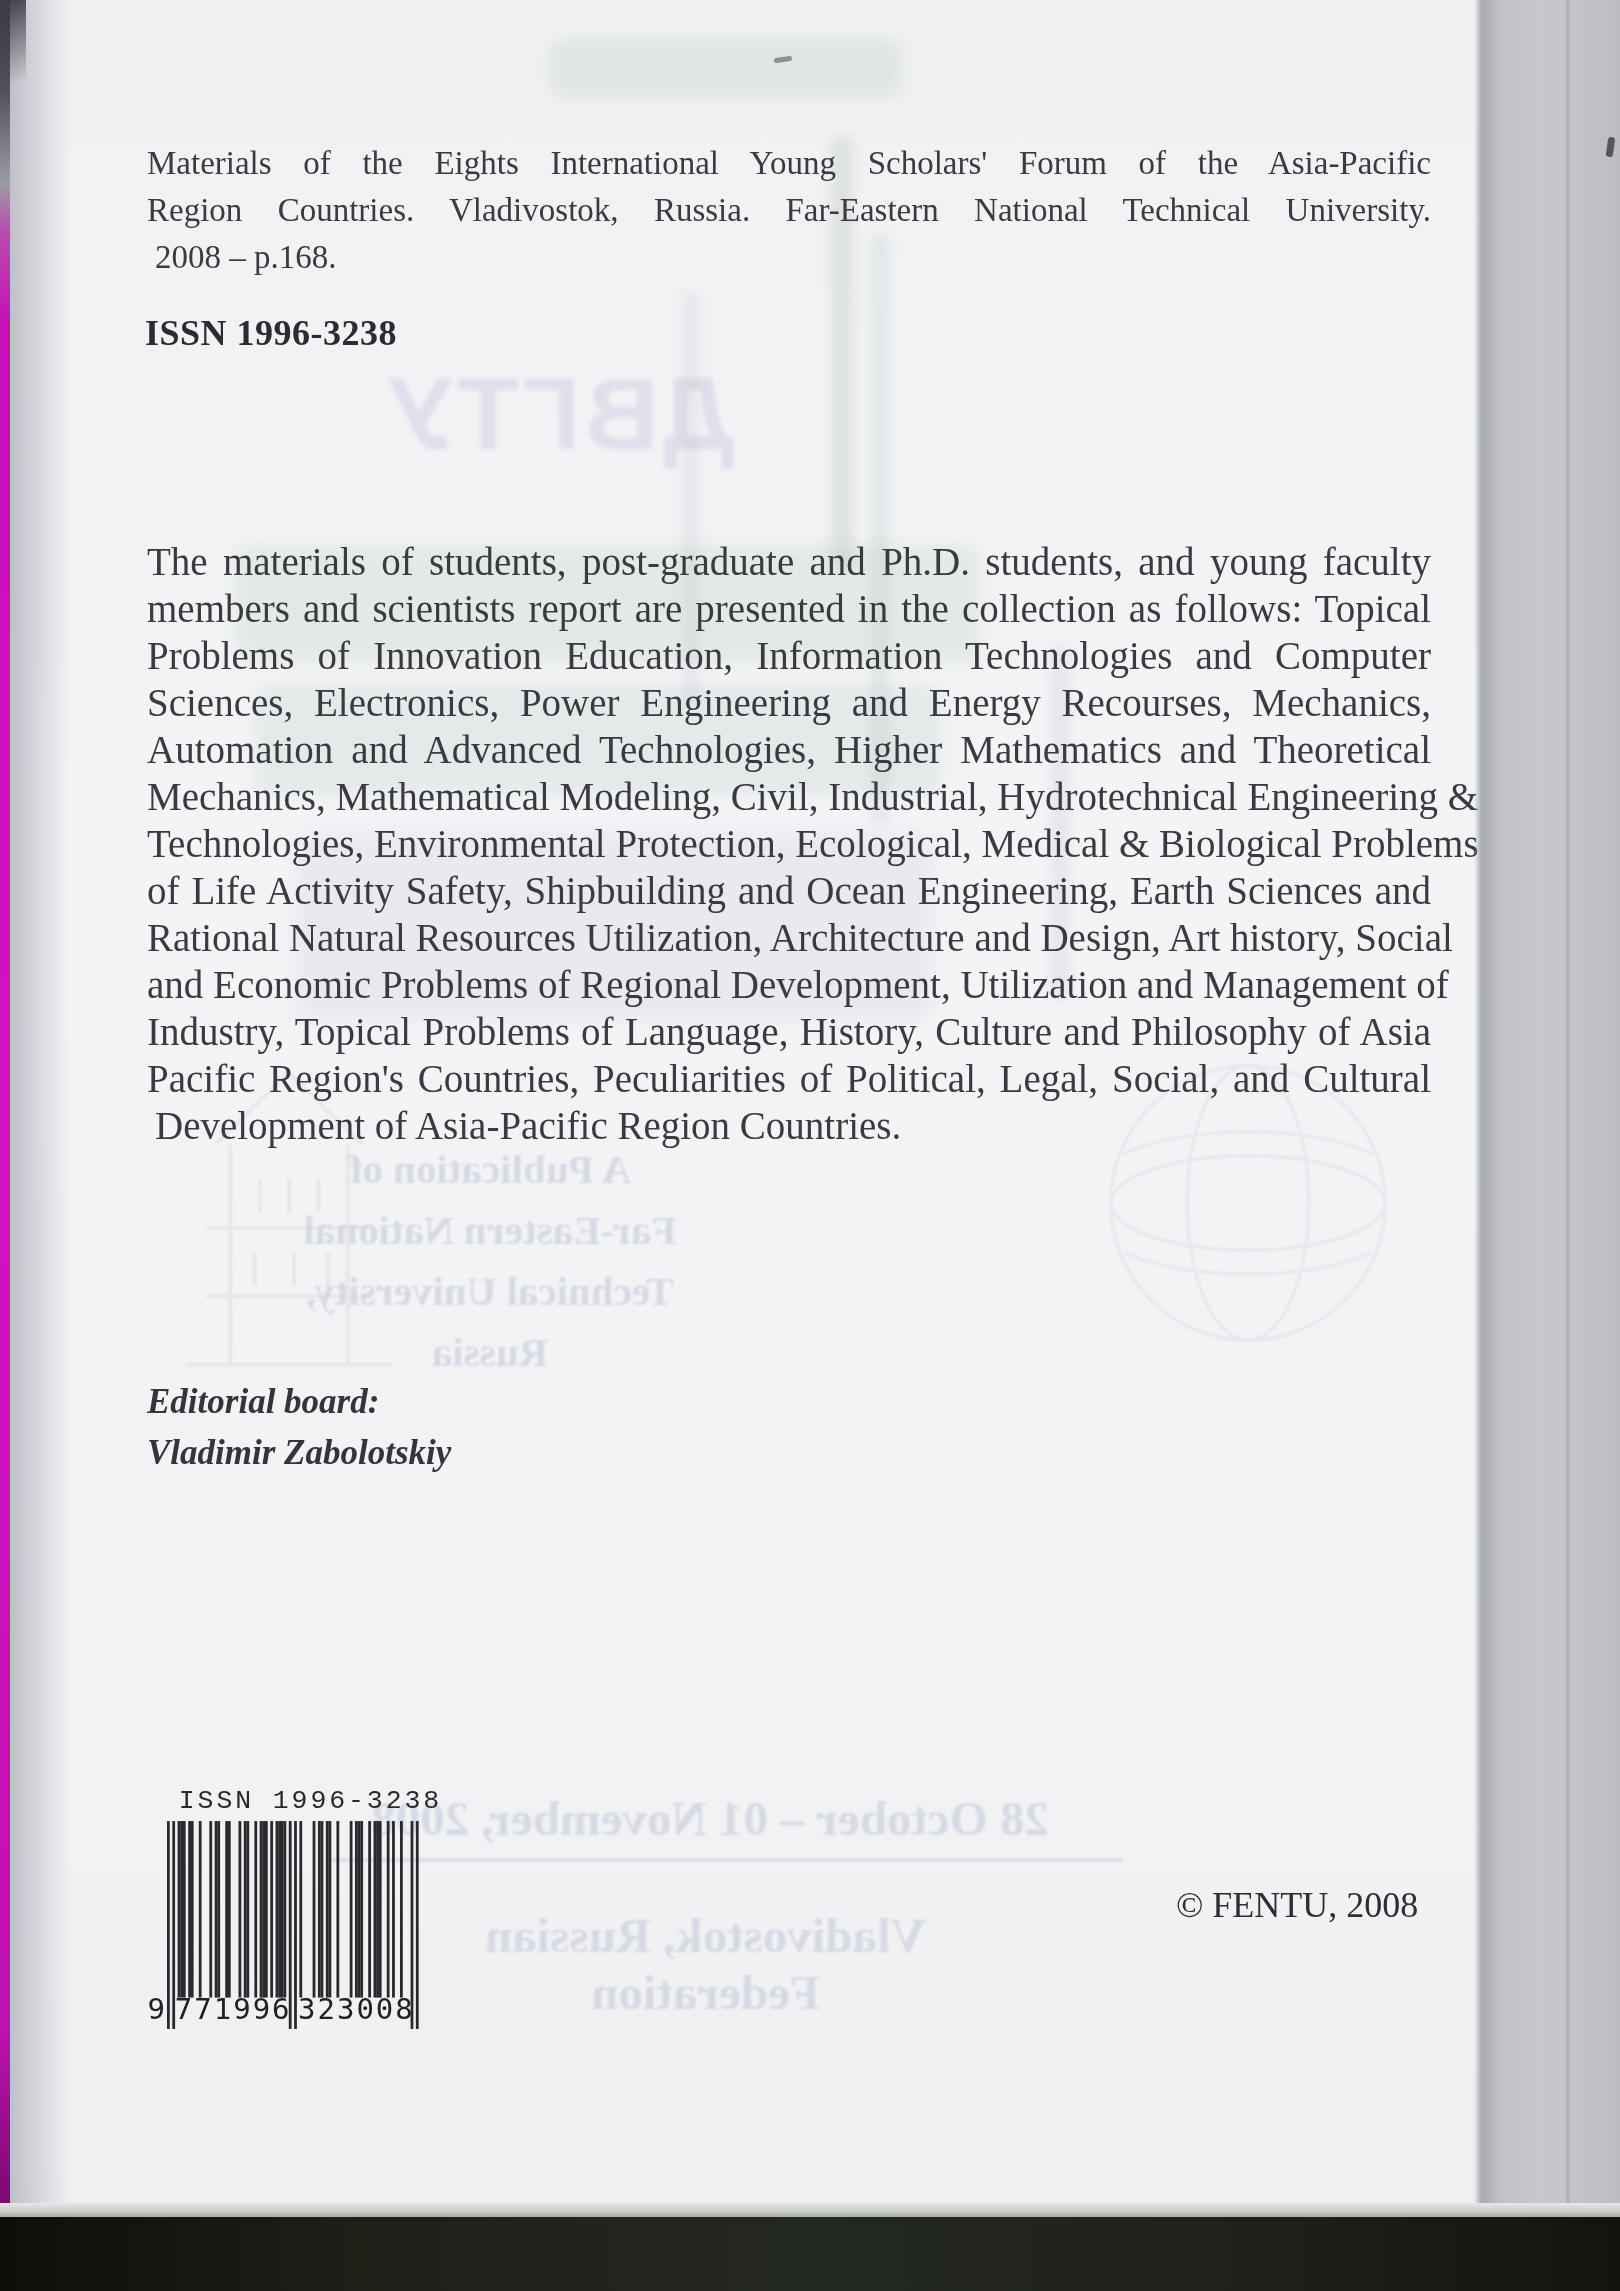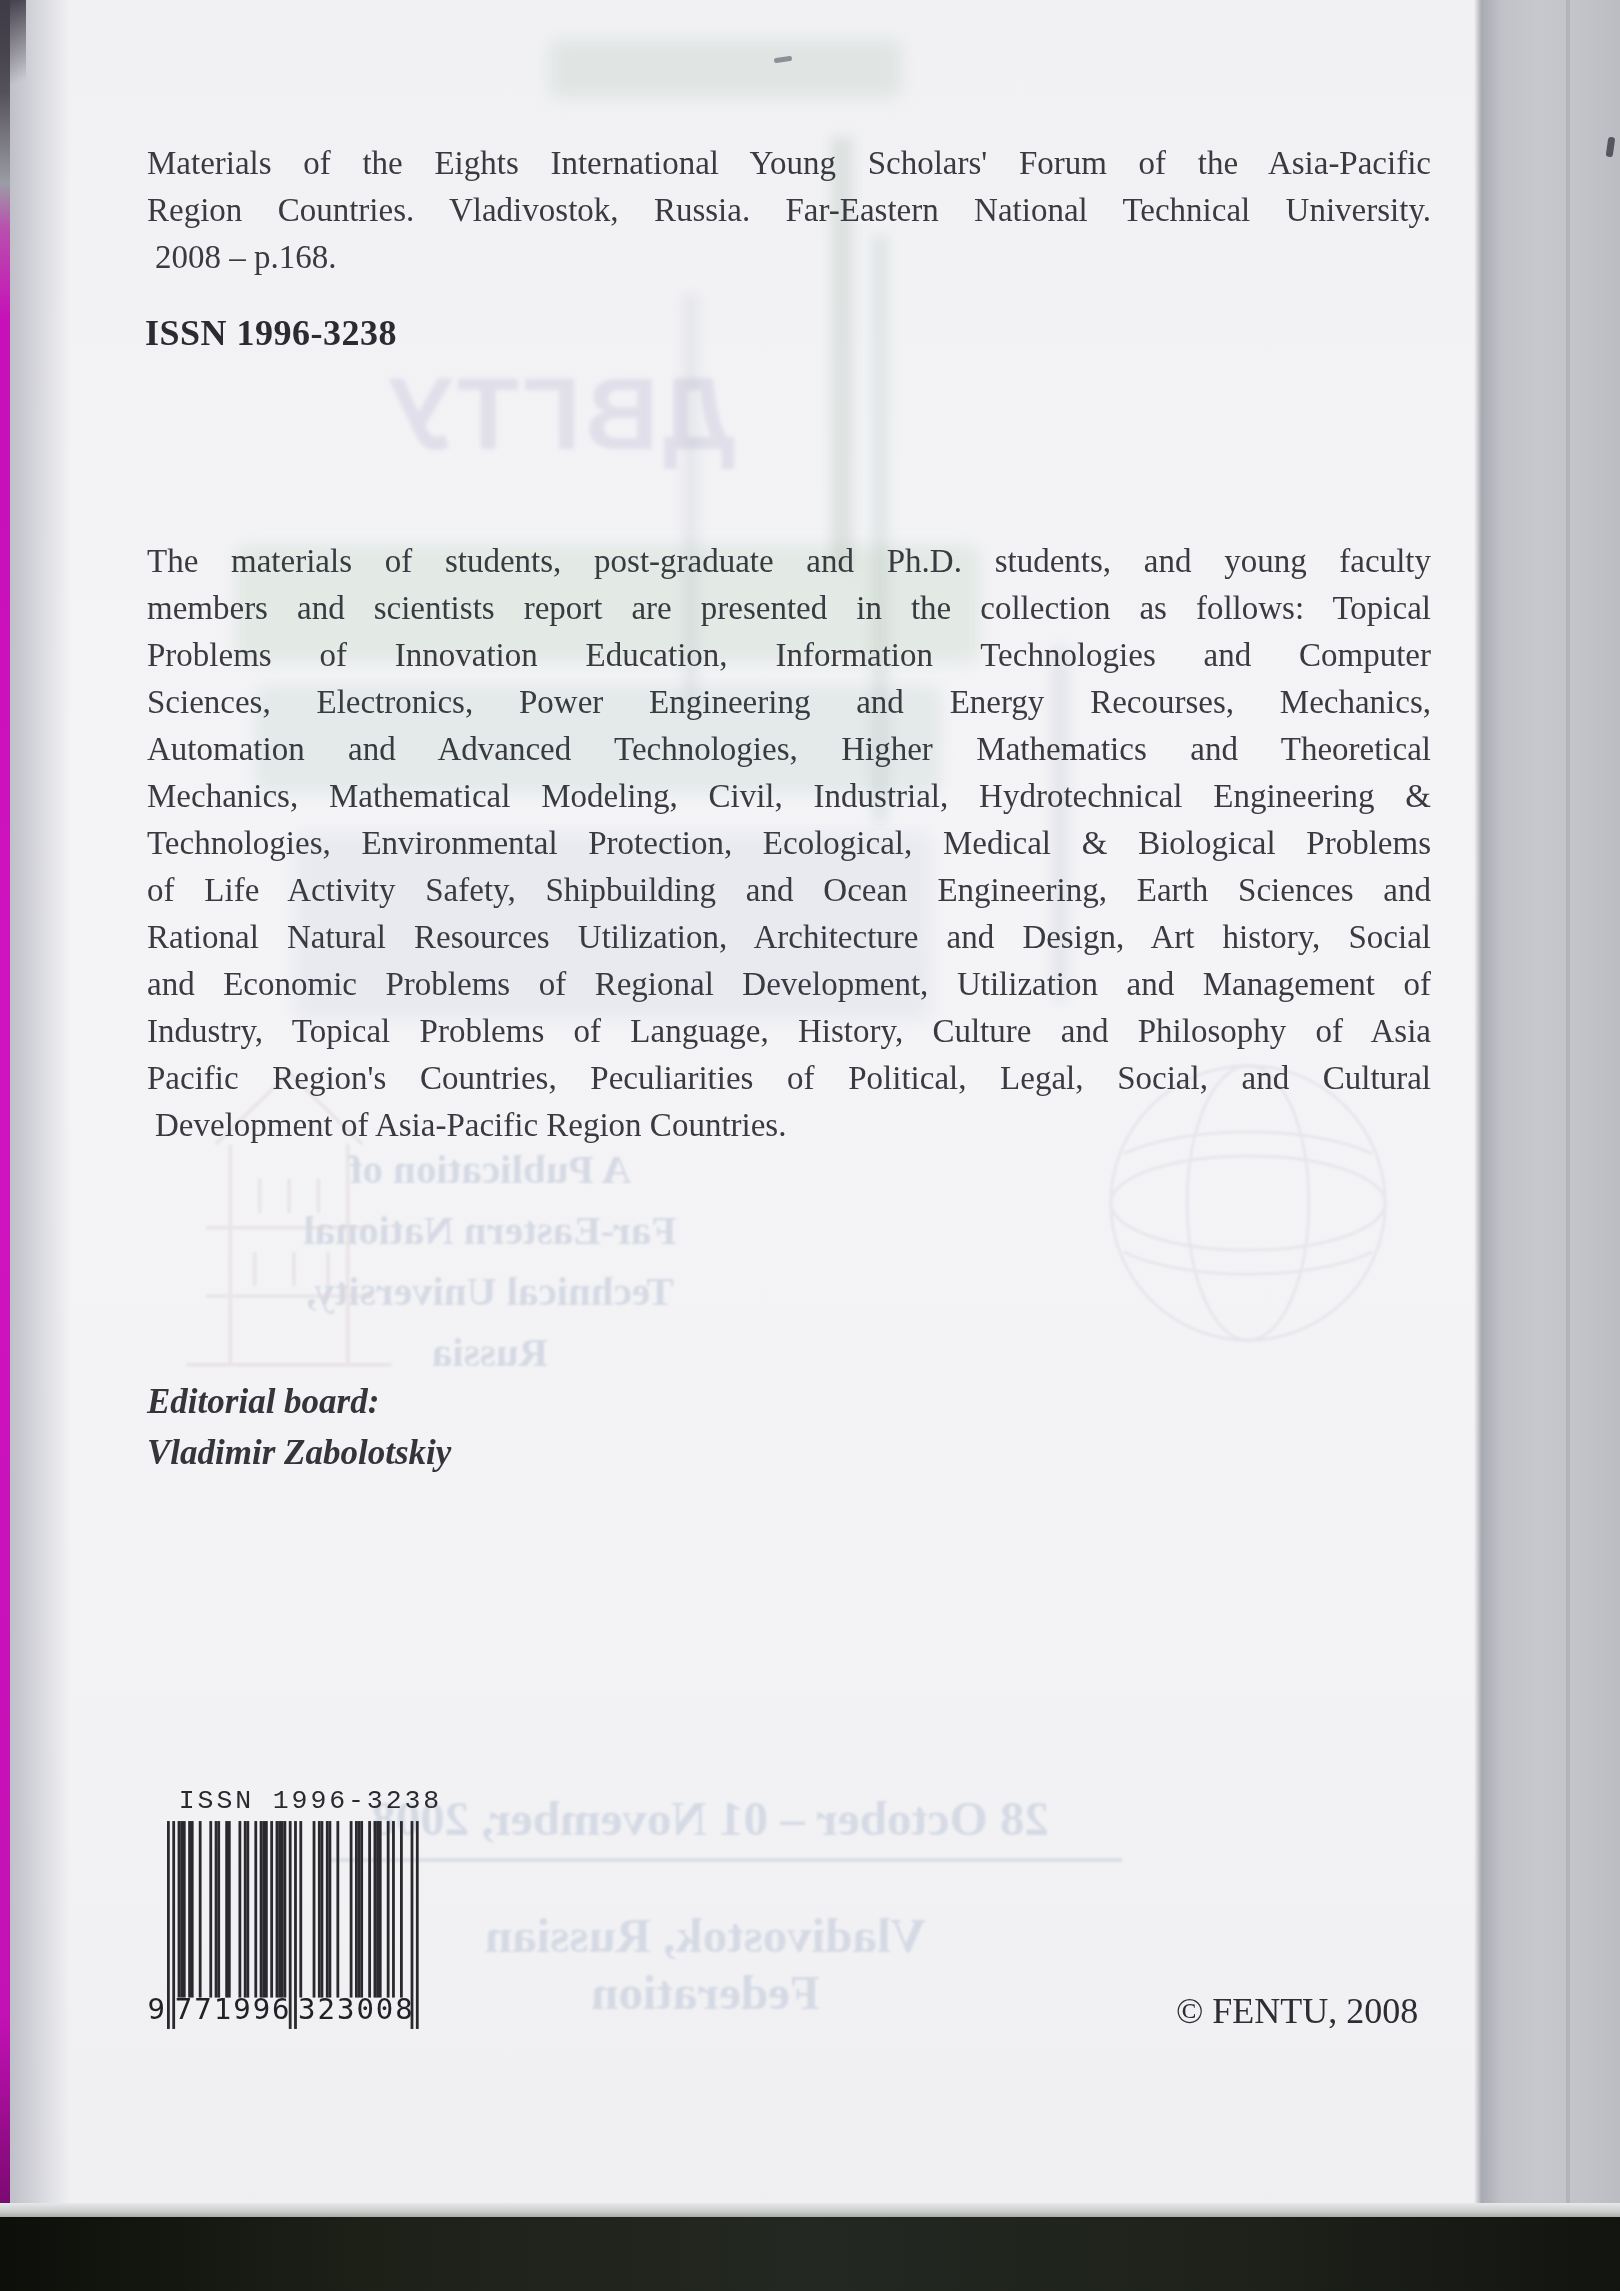--- a/index.html
+++ b/index.html
@@ -101,28 +101,28 @@
   .hdr{
     position:absolute;left:147px;top:140px;width:1284px;z-index:5;
     font-size:33px;color:#3a3a41;
   }
   .issn-h{
     position:absolute;left:145px;top:312px;z-index:5;
     font-size:36px;font-weight:bold;color:#2b2b31;letter-spacing:0.5px;
   }
   .abs{
     position:absolute;left:147px;top:538px;width:1284px;z-index:5;
-    font-size:33px;color:#3a3a41;
+    font-size:39px;color:#3a3a41;
   }
   .ed{
     position:absolute;left:147px;top:1376px;z-index:5;
     font-size:35px;font-weight:bold;font-style:italic;color:#34343b;line-height:51px;
   }
   .copy{
-    position:absolute;left:1176px;top:1990px;z-index:5;
+    position:absolute;left:1176px;top:1884px;z-index:5;
     font-size:36px;color:#2d2d34;text-align:center;
   }
   
   .bcw{position:absolute;left:167px;top:1784px;width:274px;height:255px;z-index:6;}
   .bc-label{
     position:absolute;left:11.8px;top:2px;
     font-family:"Liberation Mono","DejaVu Sans Mono",monospace;
     font-size:26.5px;color:#2a2a2e;letter-spacing:2.9px;white-space:nowrap;
   }
   .bc-svg{position:absolute;left:0;top:37px;}

